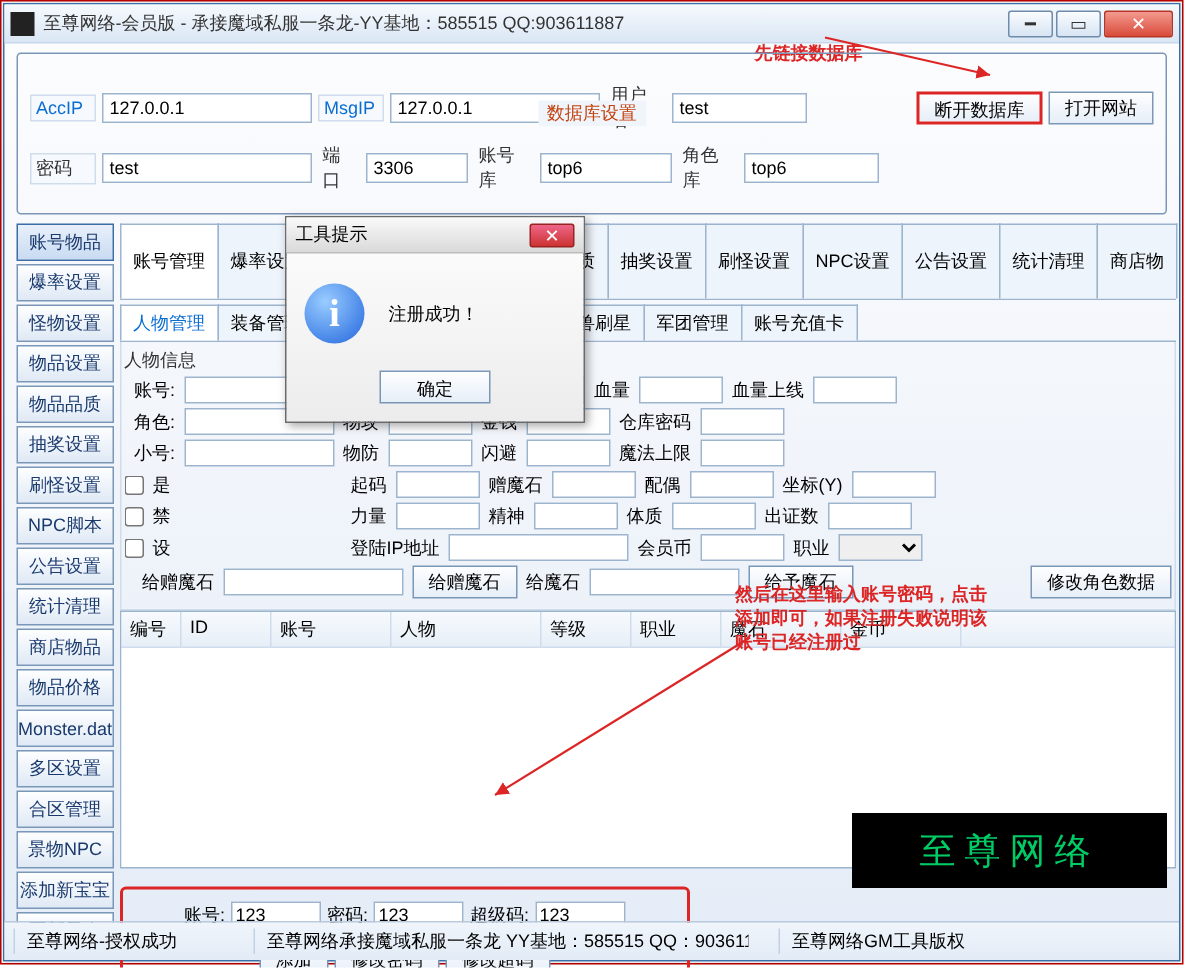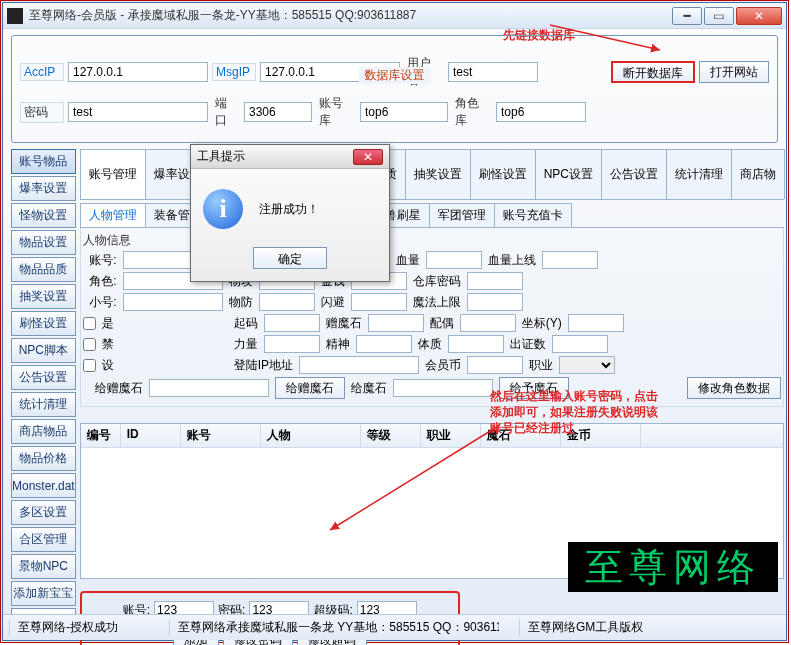--- a/index.html
+++ b/index.html
@@ -40,28 +40,28 @@
 .tabs2 { display: flex; border-bottom: 1px solid #9cb4cd; margin-top: 3px; }
 .tab2 { border: 1px solid #9cb4cd; border-bottom: none; padding: 3px 8px; margin-right: -1px; background: #eef4fb; }
 .tab2.active { background: #fff; color: #0a6ed1; }
 
 .form-area { padding: 4px 2px; border: 1px solid #cfdcec; border-top: none; flex: 0 0 auto; }
 .frow { display: flex; align-items: center; gap: 6px; margin-bottom: 3px; }
 .flbl { width: 34px; text-align: right; }
 .fin { width: 56px; height: 18px; border: 1px solid #9cb4cd; padding: 0 2px; }
 .flbl2 { text-align: right; }
 
-.grid-area { flex: 1; border: 1px solid #9cb4cd; margin-top: 16px; display: flex; flex-direction: column; font-weight: bold; }
+.grid-area { flex: 1; border: 1px solid #9cb4cd; margin-top: 0; display: flex; flex-direction: column; }
 .ghead { display: flex; background: linear-gradient(#f7fafd,#e6eef7); border-bottom: 1px solid #cfdcec; }
 .gh { padding: 3px 6px; border-right: 1px solid #cfdcec; }
 .gbody { flex: 1; background: #fff; position: relative; }
 
 .bottom-form { border: 2px solid #dc2626; border-radius: 4px; padding: 8px; margin-top: 6px; display: flex; gap: 4px; align-items: center; justify-content: center; width: 380px; }
 
-.banner { position: absolute; right: 8px; bottom: 48px; width: 210px; height: 50px; background: #000; color: #0c6; font-family: "KaiTi","STKaiti",serif; font-size: 38px; display: flex; align-items: center; justify-content: center; letter-spacing: 6px; }
+.banner { position: absolute; right: 8px; bottom: 48px; width: 210px; height: 50px; background: #000; color: #0c6; font-family: "KaiTi","STKaiti",serif; font-size: 24px; display: flex; align-items: center; justify-content: center; letter-spacing: 6px; }
 
 .statusbar { position: absolute; bottom: 0; left: 0; right: 0; height: 26px; border-top: 1px solid #b9cade; display: flex; align-items: center; padding: 0 6px; background: linear-gradient(#f0f5fb,#e2ebf6); gap: 20px; }
 .status-cell { border-left: 1px solid #c2d2e6; padding-left: 8px; white-space: nowrap; overflow: hidden; }
 
 .dialog { position: absolute; top: 144px; left: 190px; width: 200px; background: linear-gradient(#fefefe,#ececec); border: 1px solid #6a6a6a; box-shadow: 2px 2px 6px rgba(0,0,0,.35); z-index: 50; }
 .dlg-title { height: 24px; background: linear-gradient(#fafafa,#d9d9d9); display: flex; align-items: center; padding: 0 6px; border-bottom: 1px solid #bcbcbc; }
 .dlg-title .t { flex:1; }
 .dlg-close { width: 30px; height: 16px; background: linear-gradient(#e68,#c33); border: 1px solid #922; color: #fff; display:flex;align-items:center;justify-content:center;border-radius:2px; }
 .dlg-body { padding: 20px 12px 10px; display: flex; align-items: center; gap: 16px; }
 .info-icon { width: 40px; height: 40px; border-radius: 50%; background: radial-gradient(circle at 35% 30%, #9cf, #26d); color: #fff; font-size: 26px; font-weight: bold; font-family: Georgia, serif; display: flex; align-items: center; justify-content: center; }

